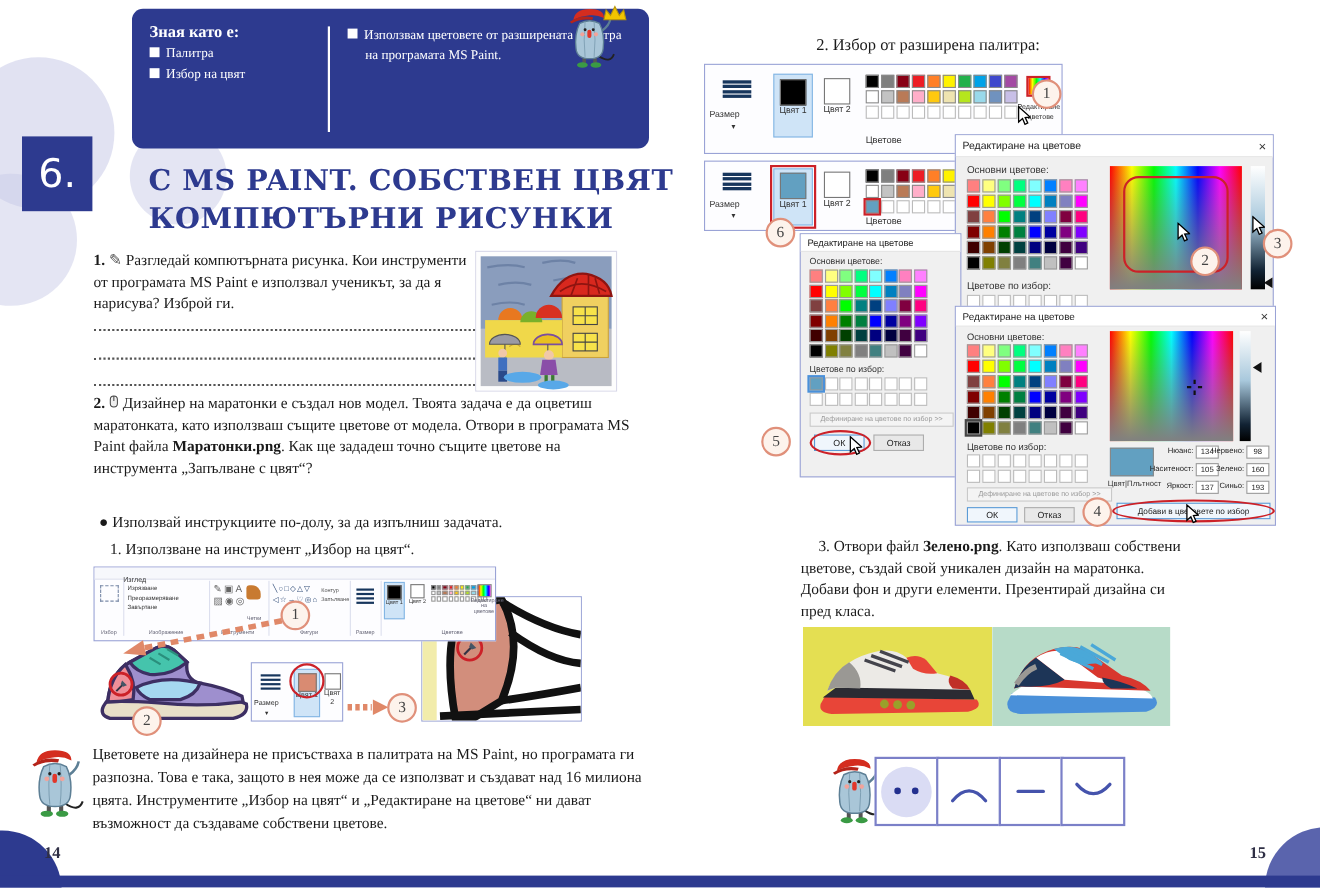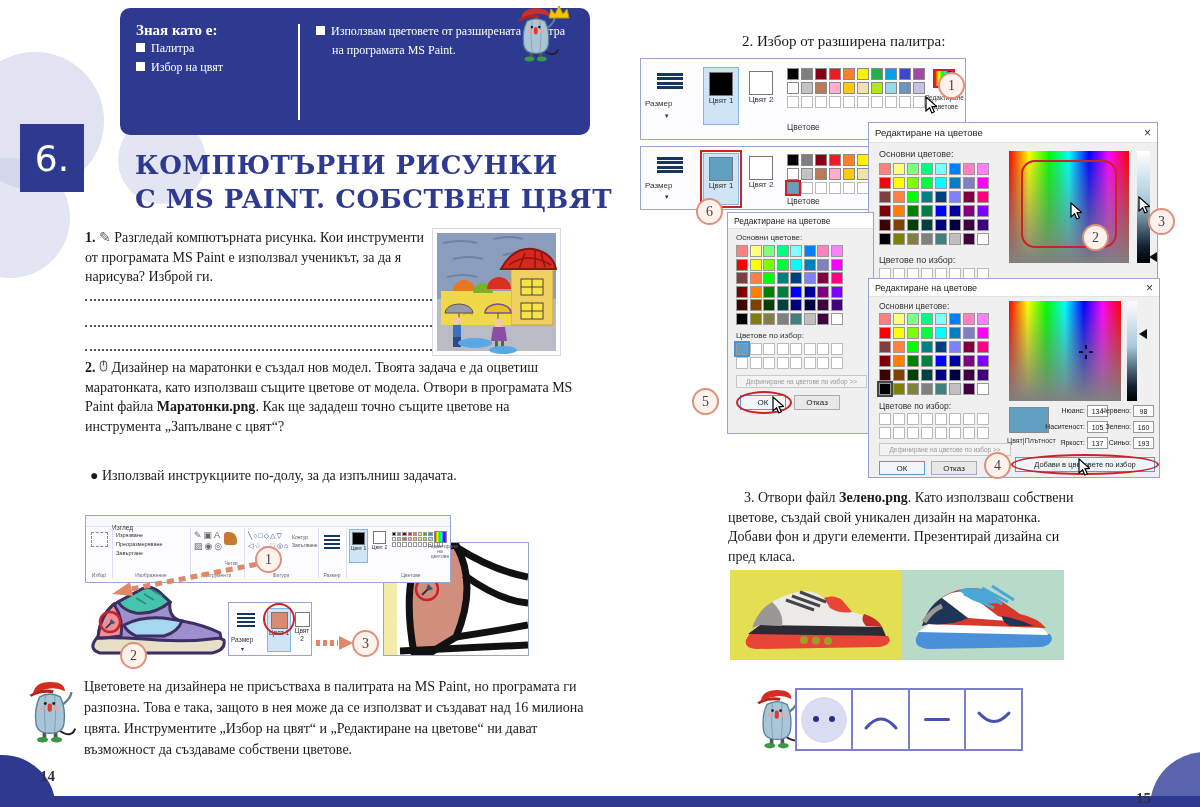--- a/index.html
+++ b/index.html
@@ -118,22 +118,22 @@
     </div>
   </div>
   <svg class="abs" style="left:505px;top:0;width:62px;height:64px">
       <use href="#mascot"></use>
     </svg>
   <svg class="abs" style="left:548px;top:4px;width:22px;height:16px" viewBox="0 0 22 14">
     <path d="M1,13 L3,4 L7,9 L11,1 L15,9 L19,4 L21,13 Z" fill="#f2c500" stroke="#b8950a" stroke-width="1"></path>
   </svg>
 
   <div class="abs lesson-title" style="left:135px;top:148px">
+    <div>С MS PAINT. СОБСТВЕН ЦВЯТ</div>
     <div>КОМПЮТЪРНИ РИСУНКИ</div>
-    <div>С MS PAINT. СОБСТВЕН ЦВЯТ</div>
   </div>
 
   <div class="abs bodytext" style="left:85px;top:228px;width:352px">
     <b>1.</b> <span style="color:#555">✎</span>
     <span>Разгледай компютърната рисунка. Кои инструменти от програмата MS Paint е използвал ученикът, за да я нарисува? Изброй ги.</span>
   </div>
   <div class="abs dotline" style="left:85px;top:299px;width:347px"></div>
   <div class="abs dotline" style="left:85px;top:325px;width:347px"></div>
   <div class="abs dotline" style="left:85px;top:349px;width:347px"></div>
 
@@ -174,20 +174,21 @@
     <svg style="width:9px;height:12px;display:inline-block" viewBox="0 0 9 13">
         <rect x="1" y="1" width="7" height="11" rx="3.5" fill="#eee" stroke="#444"></rect>
         <path d="M4.5,1 v5" stroke="#444"></path>
       </svg>
     <span>Дизайнер на маратонки е създал нов модел. Твоята задача е да оцветиш маратонката, като използваш същите цветове от модела. Отвори в програмата MS Paint файла </span><b>Маратонки.png</b><span>. Как ще зададеш точно същите цветове на инструмента „Запълване с цвят“?</span>
   </div>
   <div class="abs bodytext" style="left:90px;top:466px;width:500px">
     <span>●</span>
     <span>Използвай инструкциите по-долу, за да изпълниш задачата.</span>
   </div>
+  <div class="abs bodytext" style="left:100px;top:491px">1. Използване на инструмент „Избор на цвят“.</div>
 
   <svg class="abs" style="left:383px;top:542px;width:144px;height:112px;border:1.5px solid #9aa3d6" viewBox="0 0 144 112">
     <rect width="144" height="112" fill="#fff"></rect>
     <rect width="13" height="112" fill="#f2ecab"></rect>
     <path d="M30,110 Q18,44 36,8 L72,2 Q94,42 72,94 L46,110 Z" fill="#d28e7c" stroke="#111" stroke-width="7"></path>
     <path d="M72,4 Q110,28 144,34" stroke="#111" stroke-width="7" fill="none"></path>
     <path d="M80,32 Q116,58 144,60" stroke="#111" stroke-width="7" fill="none"></path>
     <path d="M72,94 Q112,88 144,82" stroke="#111" stroke-width="7" fill="none"></path>
     <path d="M16,108 L144,102" stroke="#111" stroke-width="7" fill="none"></path>
     <g transform="translate(36,38)">
@@ -791,15 +792,15 @@
     </div>
     <div class="assessbox">
       <div style="width:26px;height:3px;background:#4553ac;border-radius:2px"></div>
     </div>
     <div class="assessbox">
       <svg width="40" height="24" viewBox="0 0 40 24">
           <path d="M5,5 Q20,22 35,5" stroke="#4553ac" stroke-width="3" fill="none" stroke-linecap="round"></path>
         </svg>
     </div>
   </div>
-  <div class="abs pagenum" style="left:1136px;top:790px">15</div>
+  <div class="abs pagenum" style="left:1136px;top:768px">15</div>
 
 </div>
 
 </body></html>

